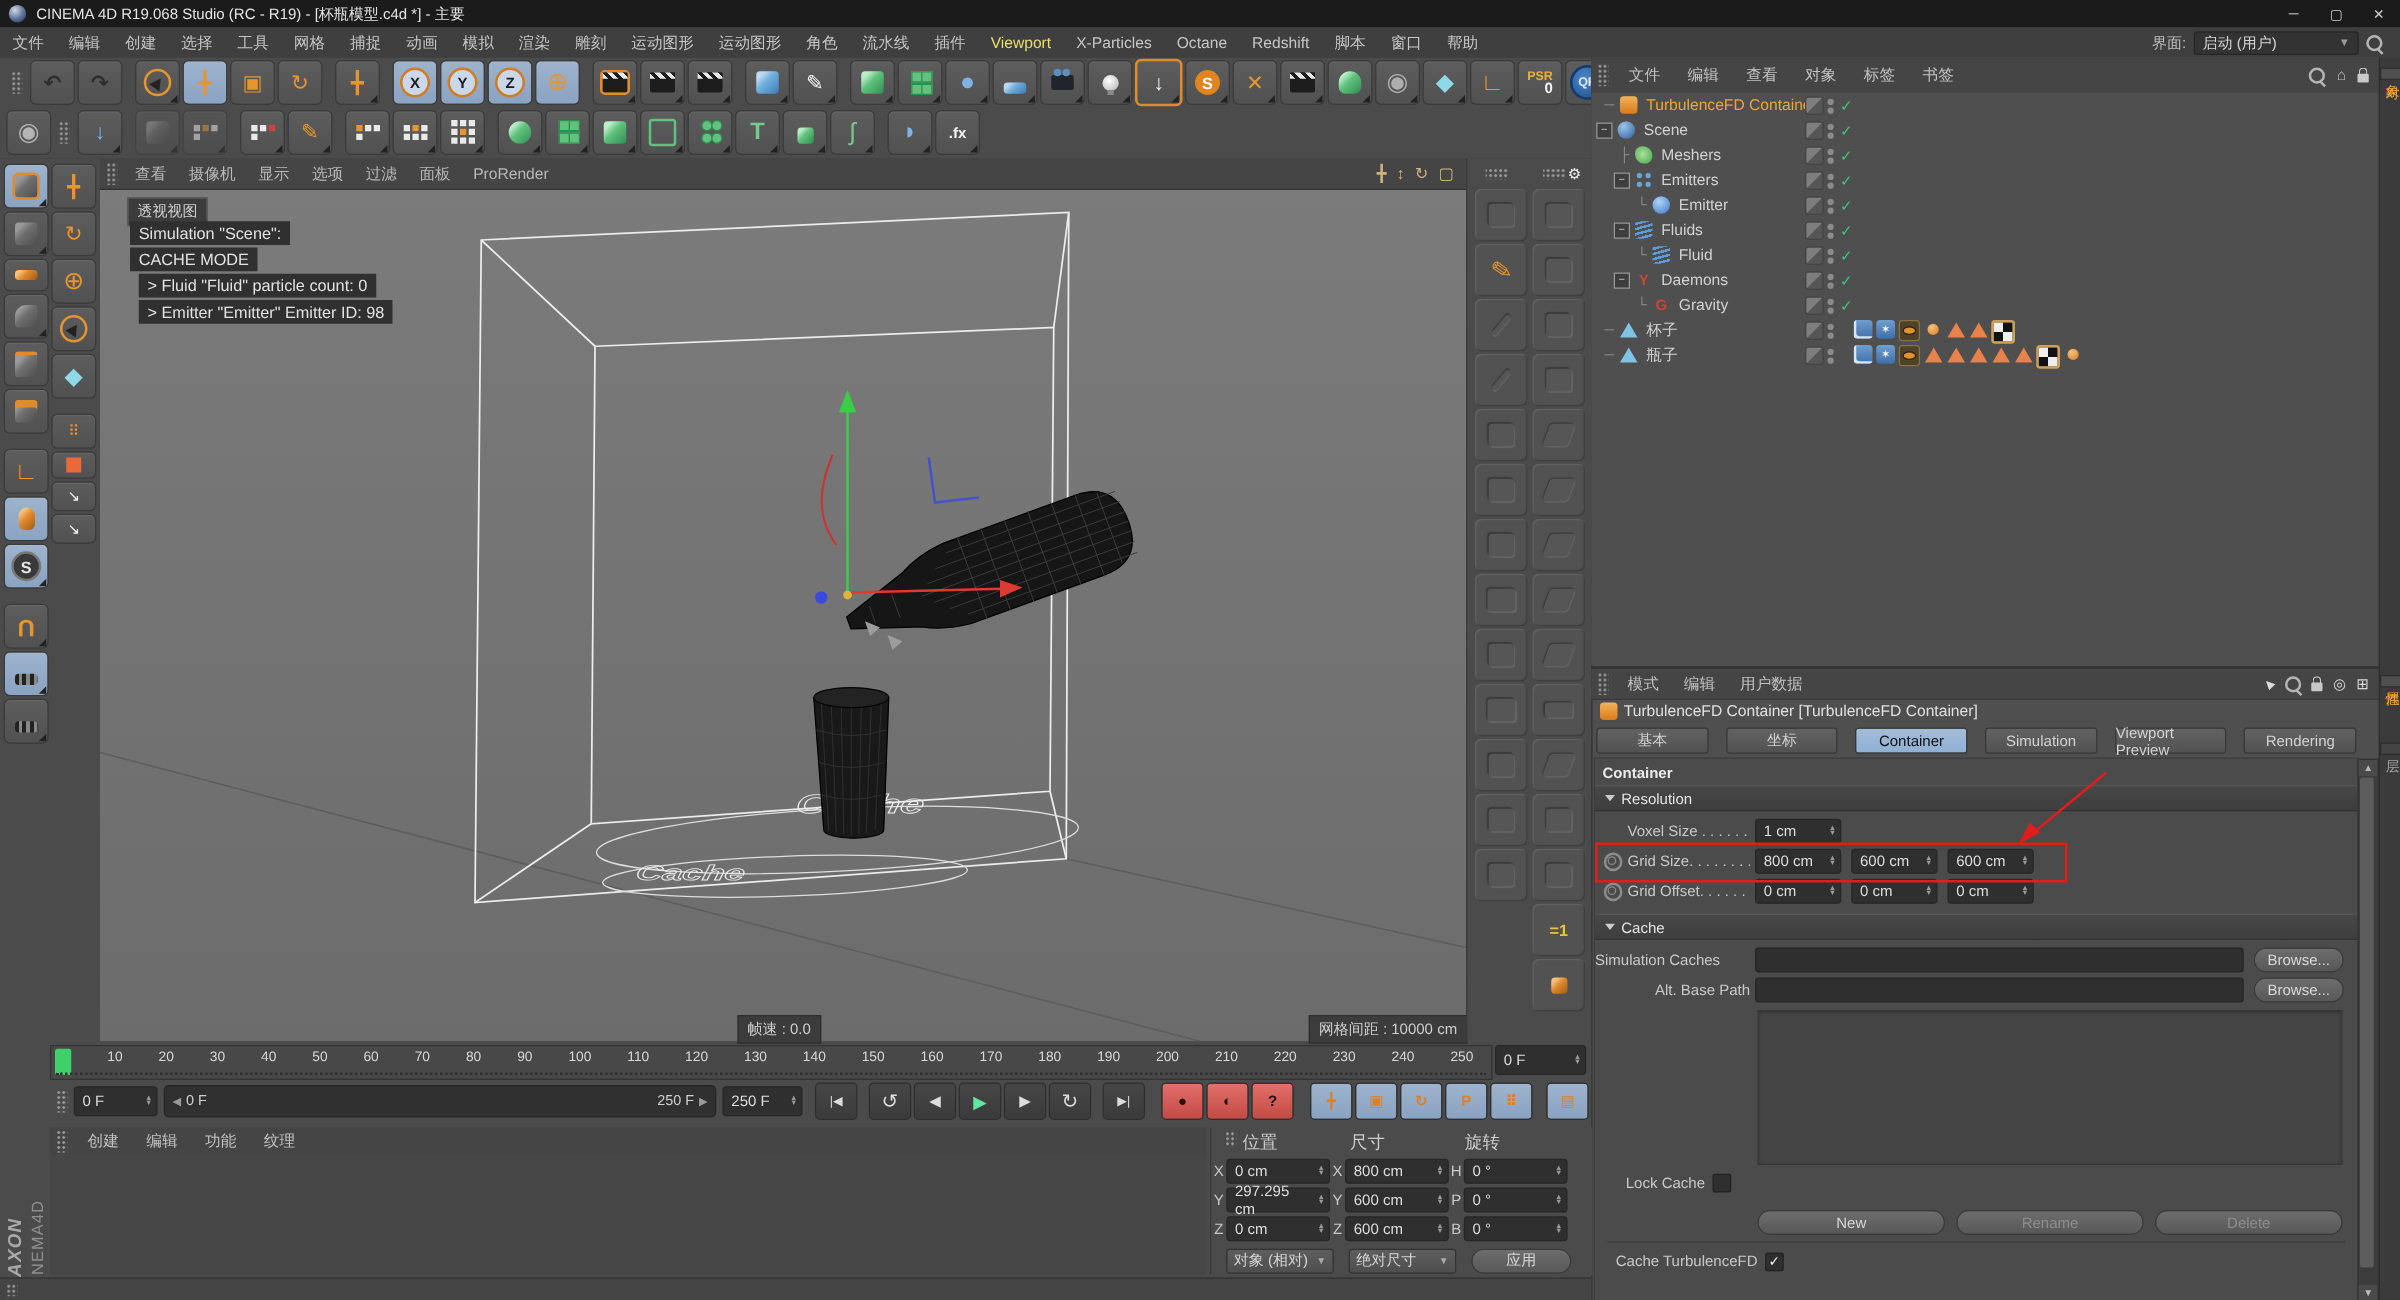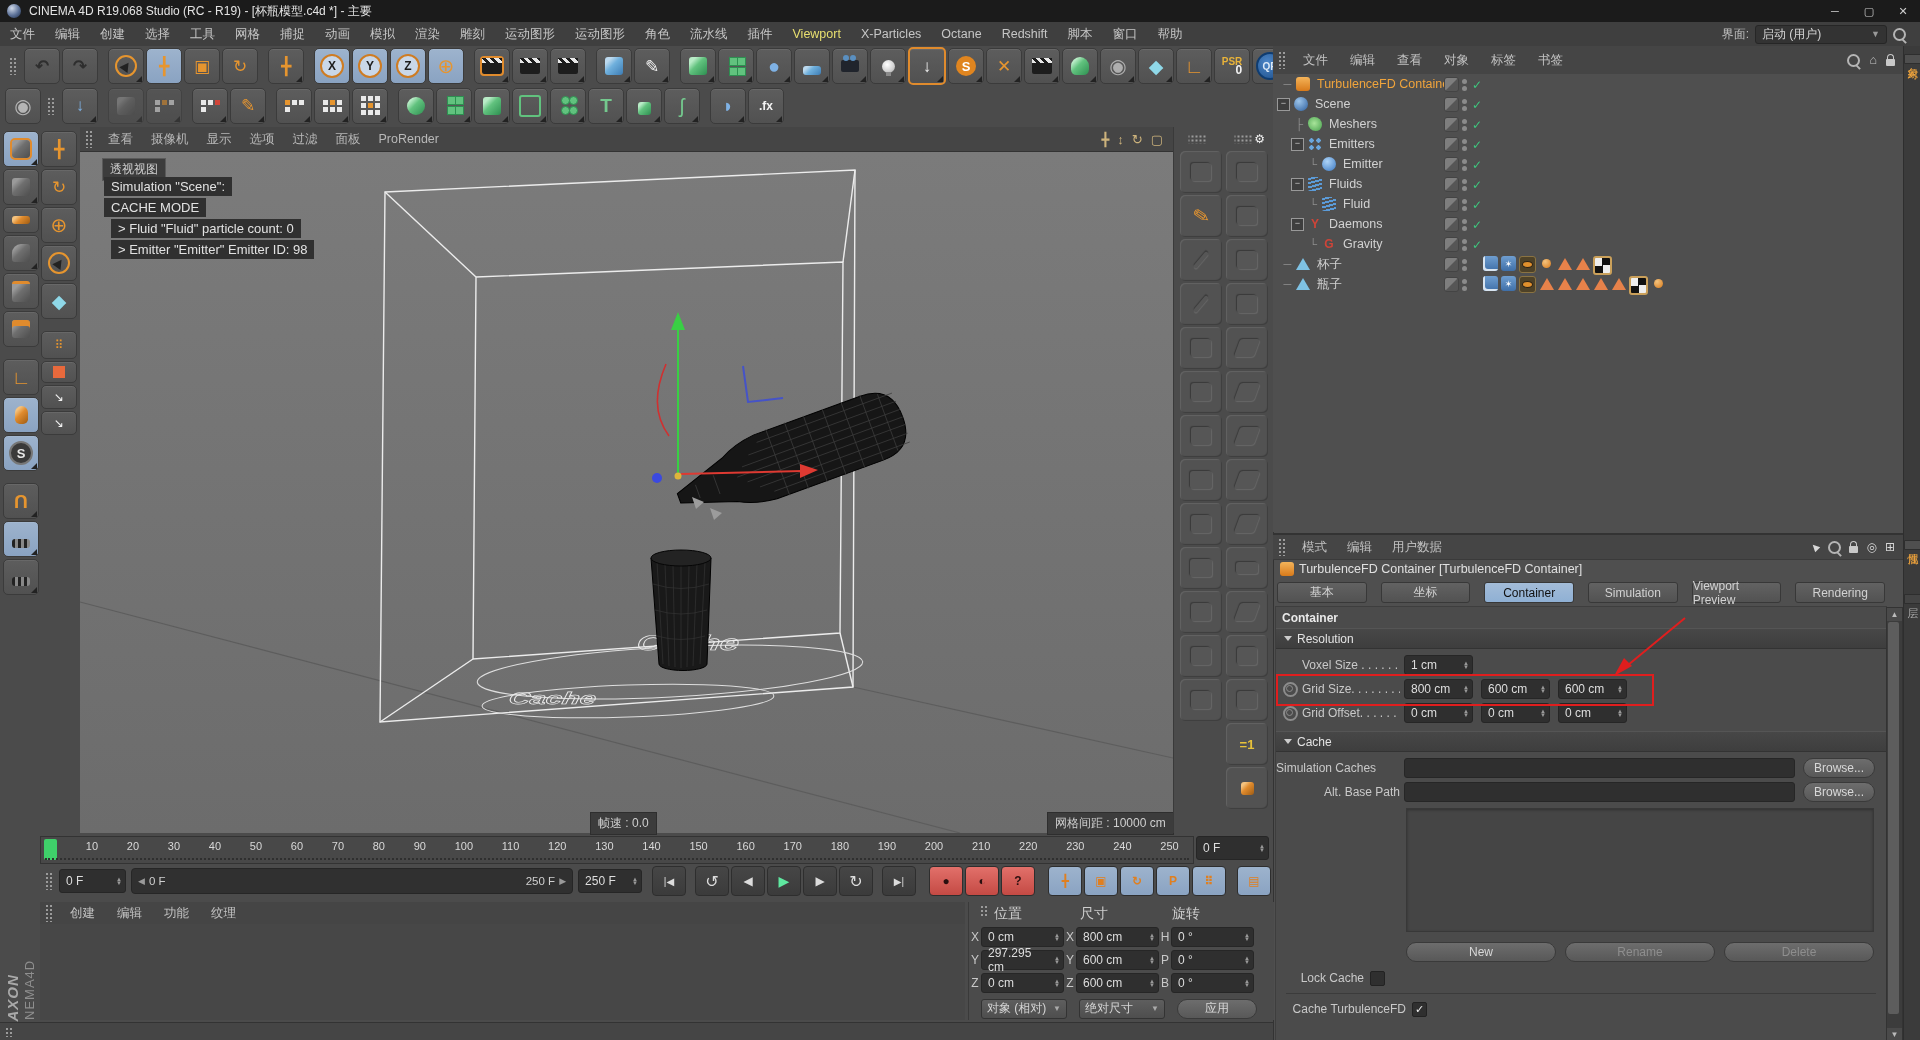--- a/index.html
+++ b/index.html
@@ -992,34 +992,34 @@
         </span>
     </div>
     <div class="prow">
       <span style="width:124px;text-align:right;padding-right:4px">Alt. Base Path</span>
       <span class="fld" style="width:380px"></span>
       <span class="btnr" style="width:70px;margin-left:8px">
           <span>Browse...</span>
         </span>
     </div>
     <div style="margin:4px 0 0 130px;width:466px;height:122px;background:#454545;border:1px solid #383838;box-shadow:inset 0 1px 3px rgba(0,0,0,.3)"></div>
+    <div class="prow" style="margin-top:2px">
+      <span style="width:88px;text-align:right;padding-right:0" class="cklabel">Lock Cache</span>
+      <span class="ckbox"></span>
+    </div>
     <div class="prow" style="margin-top:8px;padding-left:130px">
       <span class="btnr" style="width:148px">
           <span>New</span>
         </span>
       <span class="btnr dis" style="width:148px;margin-left:9px">
           <span>Rename</span>
         </span>
       <span class="btnr dis" style="width:148px;margin-left:9px">
           <span>Delete</span>
         </span>
-    </div>
-    <div class="prow" style="margin-top:2px">
-      <span style="width:88px;text-align:right;padding-right:0" class="cklabel">Lock Cache</span>
-      <span class="ckbox"></span>
     </div>
     <div style="height:1px;background:#3b3b3b;margin:3px 10px"></div>
     <div class="prow">
       <span style="width:130px;text-align:right;padding-right:0" class="cklabel">Cache TurbulenceFD</span>
       <span class="ckbox">✓</span>
     </div>
   </div>
 
   <div class="abs scroll">
     <div class="ar">▲</div>

